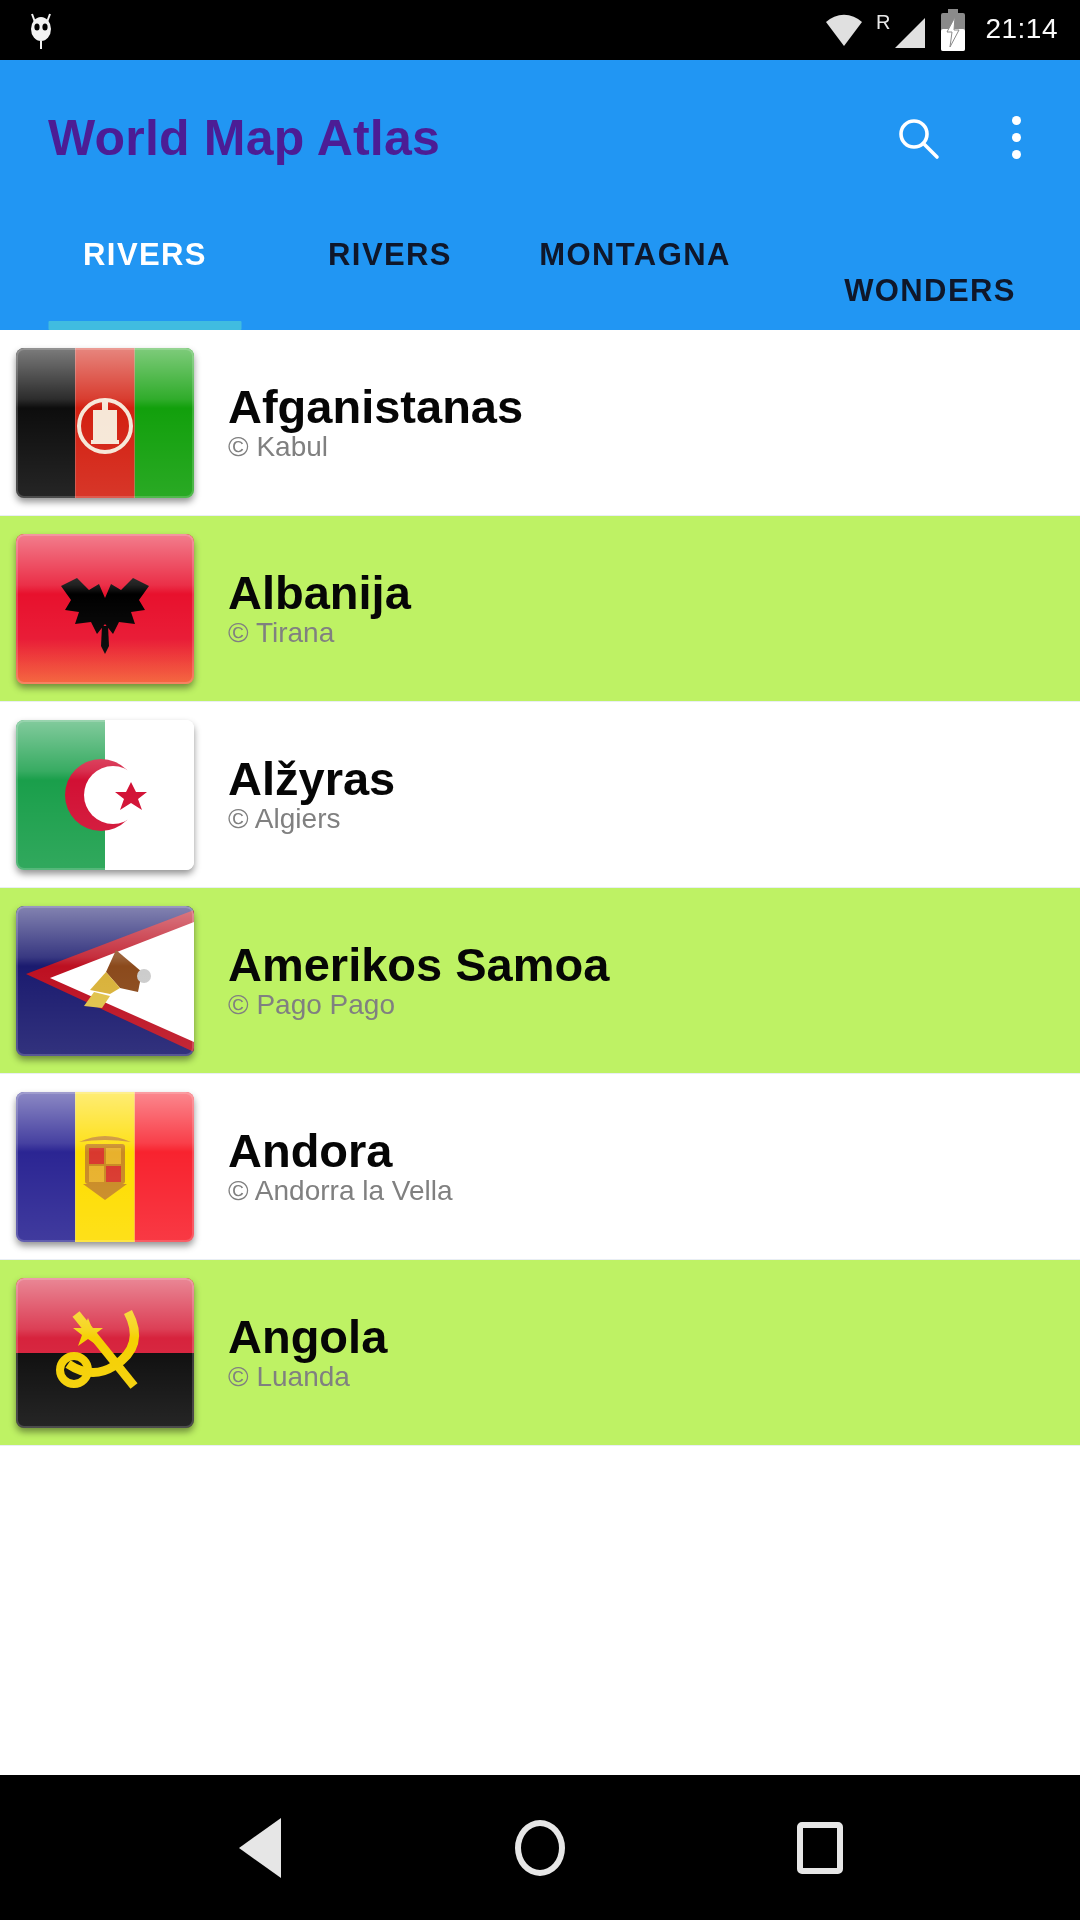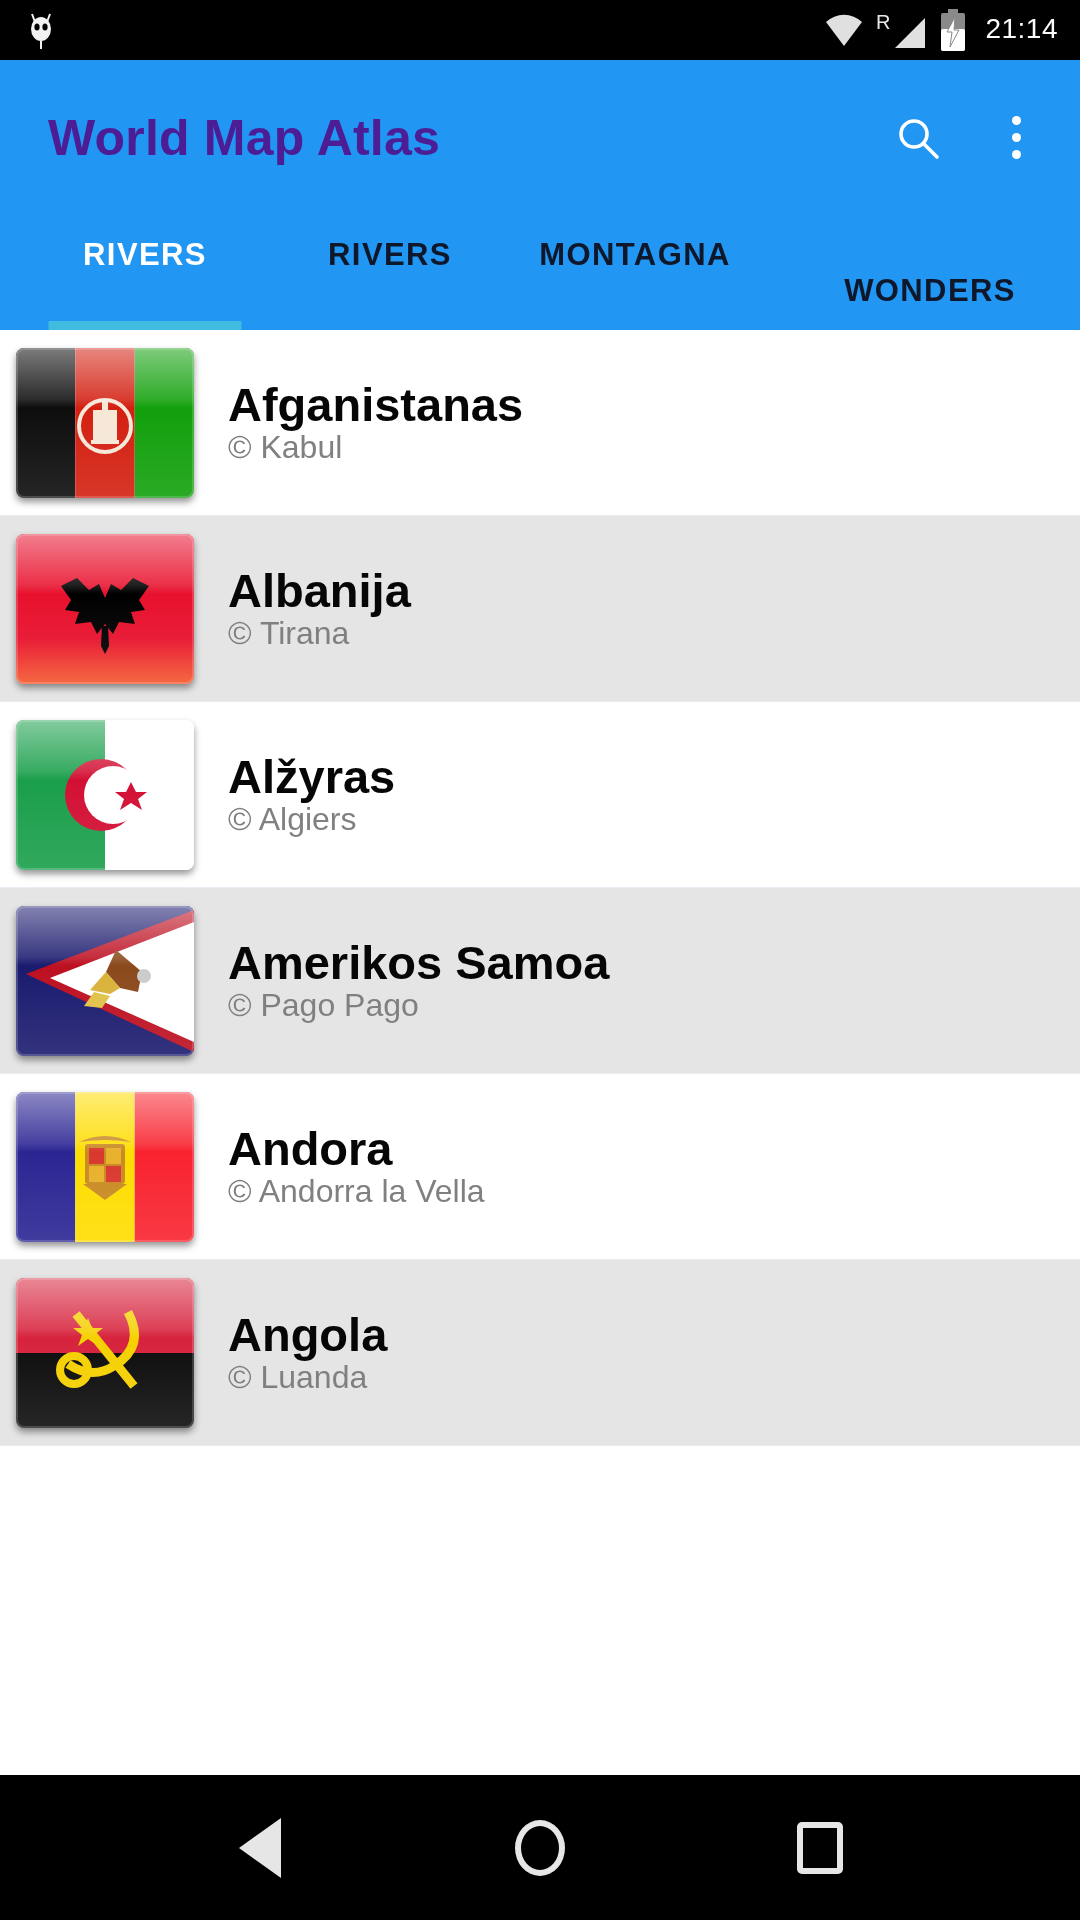--- a/index.html
+++ b/index.html
@@ -70,35 +70,35 @@
     display: none;
   }
   .tab.active .tab-indicator { display: block; }
 
   
   .list { flex: 1 1 auto; background: #ffffff; overflow: hidden; }
   .row {
     height: 186px; display: flex; align-items: center; padding-left: 16px;
     border-bottom: 1px solid #e9eef4; cursor: pointer;
   }
-  .row.alt { background: #e5e5e5; }
+  .row.alt { background: #bef264; }
   .flag {
     width: 178px; height: 150px; flex: 0 0 178px; border-radius: 8px;
     position: relative; overflow: hidden;
     box-shadow: 0 4px 7px rgba(0,0,0,0.42);
   }
   .flag .gloss {
     position: absolute; inset: 0; border-radius: 8px; pointer-events: none;
     background: linear-gradient(to bottom, rgba(255,255,255,0.46) 0%, rgba(255,255,255,0.13) 34%, rgba(255,255,255,0.0) 40%, rgba(255,255,255,0.10) 100%);
     box-shadow: inset 0 0 0 2px rgba(255,255,255,0.18);
   }
   .flag svg { display: block; width: 100%; height: 100%; }
   .row-text { padding-left: 34px; display: flex; flex-direction: column; gap: 0; }
   .row-title { font-size: 47px; font-weight: bold; color: #060606; line-height: 1.08; white-space: nowrap; }
-  .row-sub { font-size: 32px; color: #808080; line-height: 1.1; white-space: nowrap; }
+  .row-sub { font-size: 28px; color: #808080; line-height: 1.1; white-space: nowrap; }
 
   
   .navbar {
     flex: 0 0 145px; background: #000000; display: flex;
     align-items: center; justify-content: space-around; padding: 0 120px;
   }
   .nav-btn { width: 110px; height: 110px; display: flex; align-items: center; justify-content: center; cursor: pointer; }
   .nav-back { width: 0; height: 0; border-top: 30px solid transparent; border-bottom: 30px solid transparent; border-right: 42px solid #e6e6e6; }
   .nav-home { width: 50px; height: 56px; border: 6px solid #e6e6e6; border-radius: 50%; }
   .nav-recent { width: 46px; height: 52px; border: 6px solid #e6e6e6; border-radius: 5px; }

